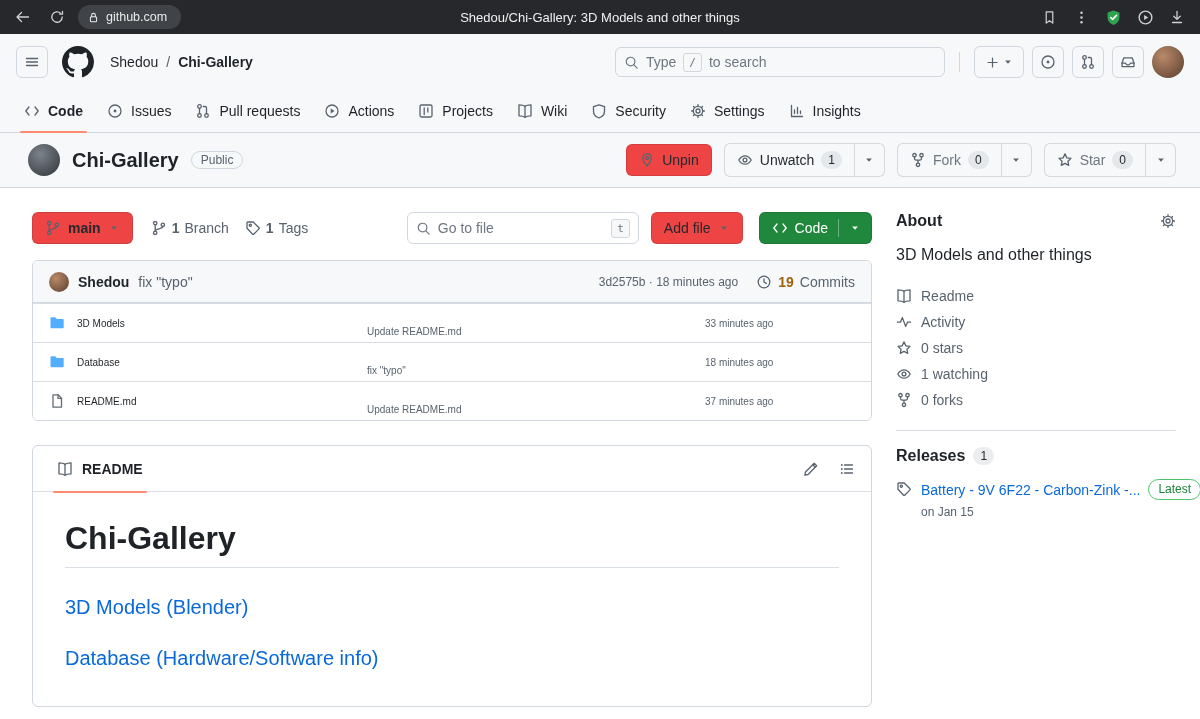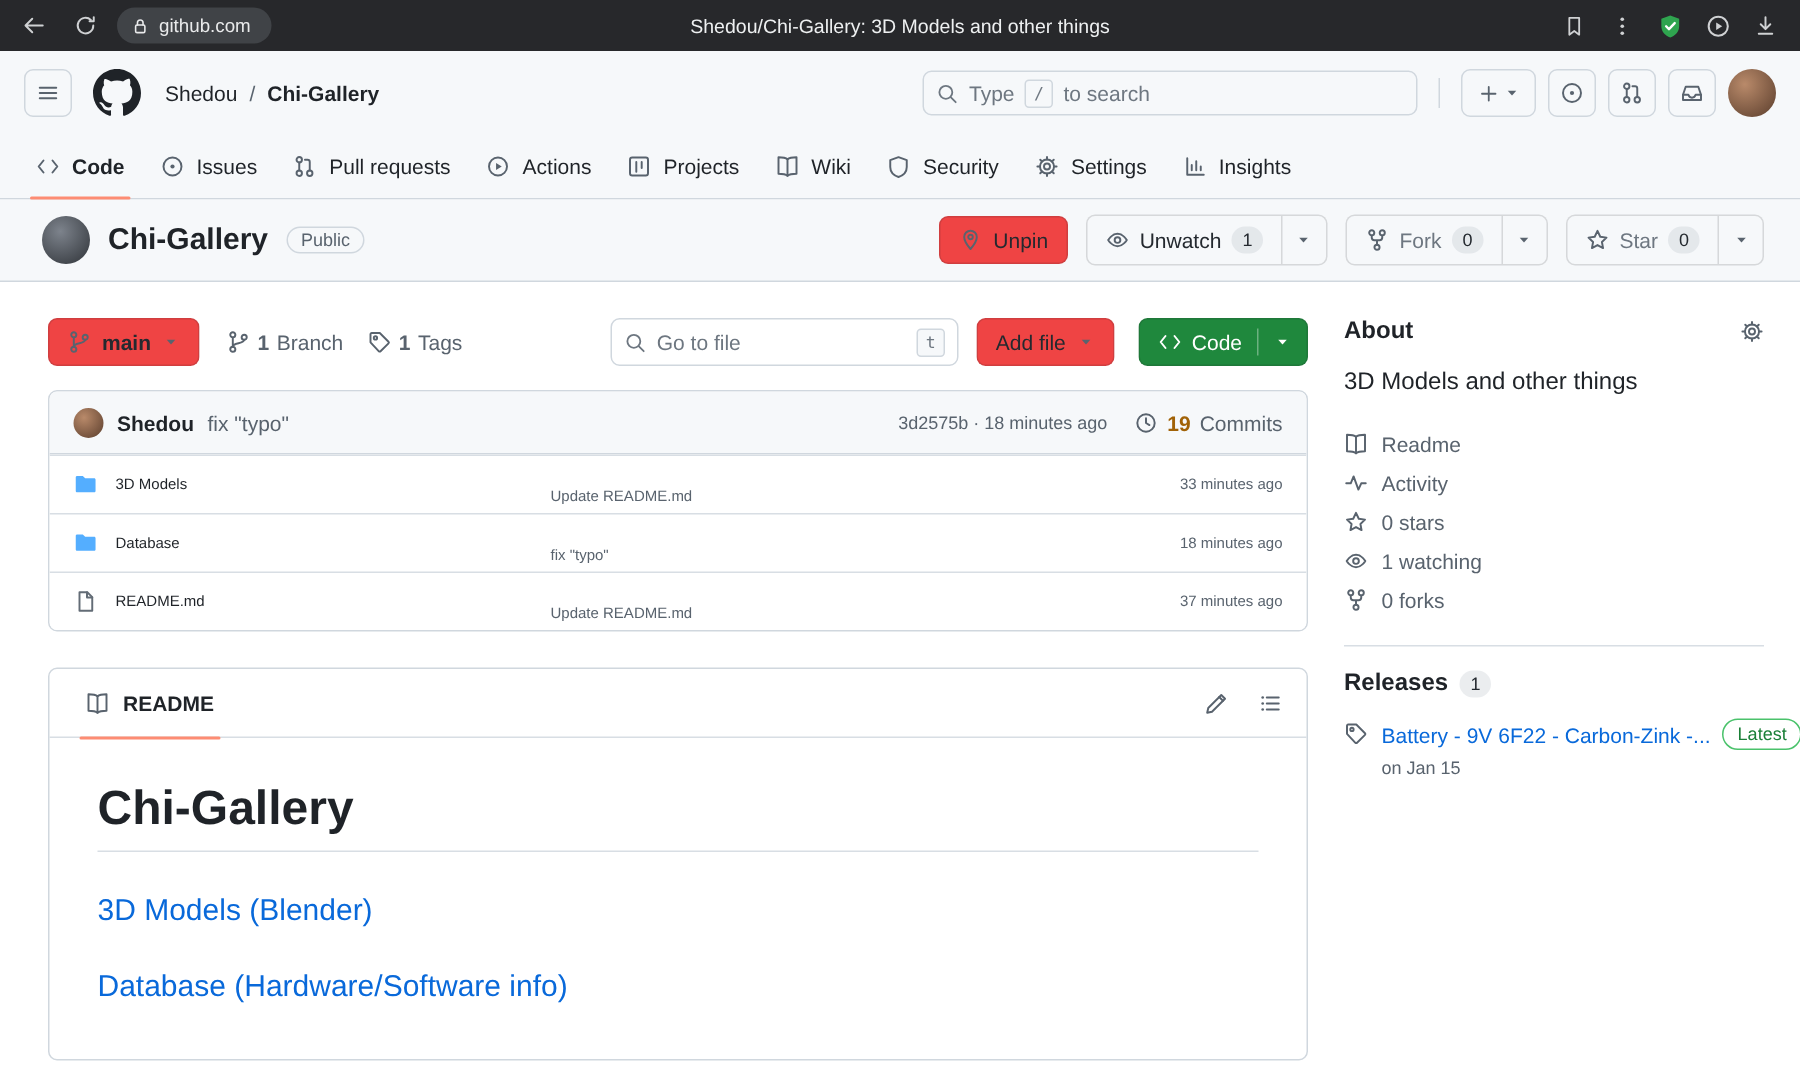--- a/index.html
+++ b/index.html
@@ -72,21 +72,21 @@
   .commit-author { font-weight:600; cursor:pointer; }
   .commit-msg { color:#59636e; cursor:pointer; }
   .commit-right { margin-left:auto; display:flex; align-items:center; gap:18px; }
   .sha-time { color:#59636e; font-size:12px; cursor:pointer; }
   .commits-link { display:flex; gap:6px; align-items:center; color:#59636e; font-size:14px; cursor:pointer; }
   .commits-link .num { font-weight:600; color:#a16207; }
   .file-row { display:flex; align-items:center; height:39px; padding:0 16px; border-top:1px solid #d8dee4; background:#fff; font-size:10px; cursor:pointer; }
   .file-row:first-of-type { border-top:none; }
   .fr-name { width:318px; display:flex; gap:12px; align-items:center; color:#1f2328; }
   .fr-msg { flex:1; color:#59636e;margin-top:17px; }
-  .fr-time { color:#59636e; width:150px; text-align:right; }
+  .fr-time { color:#59636e; width:150px; }
 
   
   .readme-card { border:1px solid #d0d7de; border-radius:6px; margin-bottom:16px; }
   .readme-head { height:46px; display:flex; align-items:center; padding:0 16px; border-bottom:1px solid #d8dee4; }
   .readme-tab { display:flex; align-items:center; gap:9px; font-size:14px; font-weight:600; height:46px; position:relative; padding:0 8px; cursor:pointer; }
   .readme-tab svg { color:#59636e; }
   .readme-tab::after { content:""; position:absolute; left:4px; right:4px; bottom:-1px; height:2px; background:#fd8c73; border-radius:3px; }
   .readme-actions { margin-left:auto; display:flex; gap:20px; color:#59636e; align-items:center; }
   .readme-actions svg { cursor:pointer; }
   .readme-body { padding:28px 32px 36px; }

